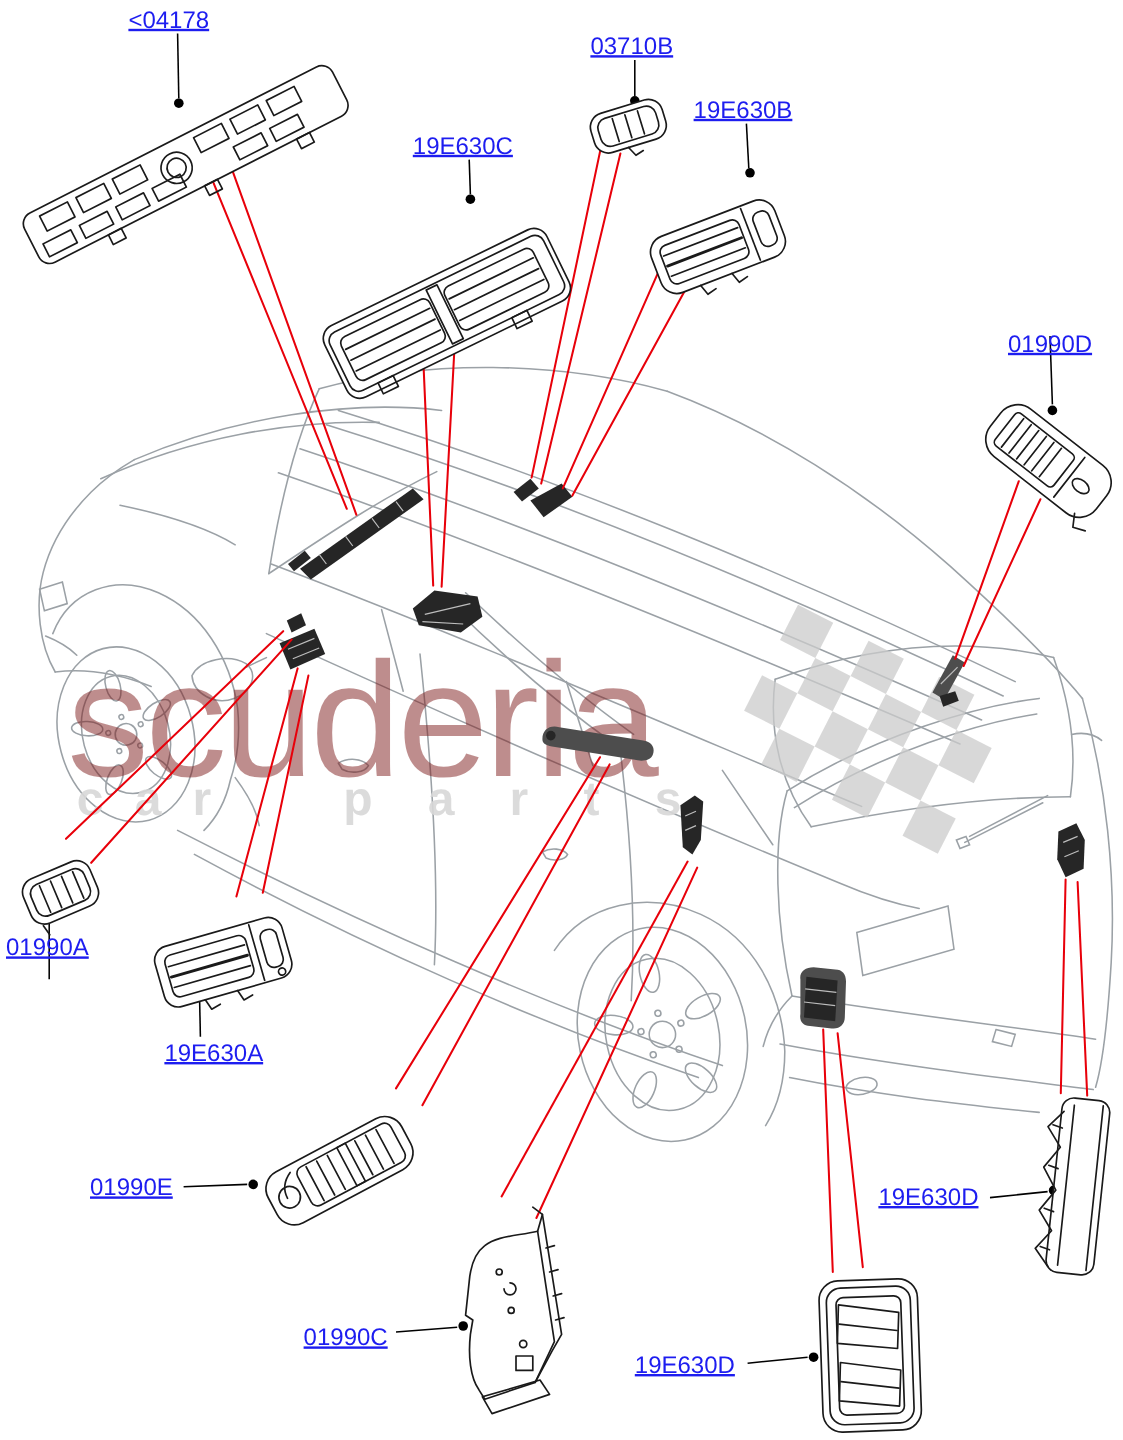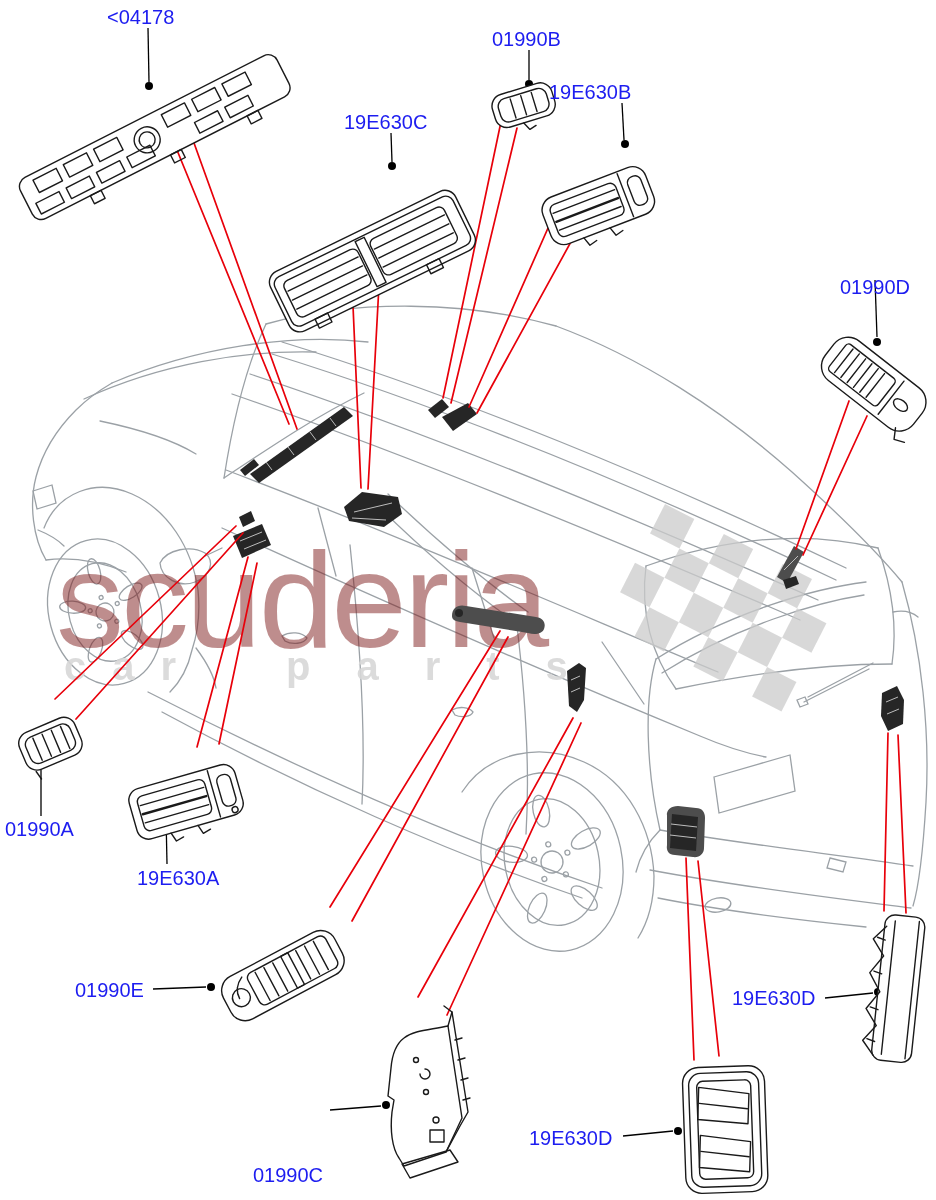--- a/index.html
+++ b/index.html
@@ -3,21 +3,21 @@
 <meta charset="utf-8">
 <style>
   html,body{margin:0;padding:0;background:#fff;}
   #stage{
     position:relative;width:936px;height:1200px;background:#ffffff;
     overflow:hidden;font-family:"Liberation Sans",sans-serif;
   }
   #stage svg{position:absolute;left:0;top:0;}
   .plabel{
     position:absolute;font-size:20px;line-height:22px;color:#1d1df0;
-    white-space:nowrap;font-family:"Liberation Sans",sans-serif;
+    white-space:nowrap;font-family:"Liberation Sans",sans-serif;text-decoration:underline;
   }
   .wm-brand{
     position:absolute;left:56px;top:532px;font-size:136px;font-weight:normal;
     letter-spacing:-3px;color:#7f1d1d;opacity:.5;line-height:1;
     font-family:"Liberation Sans",sans-serif;user-select:none;
   }
   .wm-word{
     position:absolute;top:646px;font-size:40px;font-weight:bold;
     color:#d8d8d8;opacity:.9;line-height:1;user-select:none;
   }
@@ -363,24 +363,24 @@
       <g class="partline">
         <path d="M10,6 L10,140"></path>
         <path d="M34,4 L34,142"></path>
         <path d="M2,12 L-10,26 L2,42 L-10,60 L2,78 L-10,96 L2,112 L-10,128 L2,142"></path>
         <path d="M-6,24 l8,2 M-6,58 l8,2 M-6,94 l8,2 M-6,126 l8,2"></path>
       </g>
     </g>
   </svg>
 
   <div class="plabel" style="left:107px;top:6px">&lt;04178</div>
-  <div class="plabel" style="left:492px;top:28px">01990B</div>
+  <div class="plabel" style="left:492px;top:28px">03710B</div>
   <div class="plabel" style="left:344px;top:111px">19E630C</div>
-  <div class="plabel" style="left:549px;top:81px">19E630B</div>
+  <div class="plabel" style="left:578px;top:81px">19E630B</div>
   <div class="plabel" style="left:840px;top:276px">01990D</div>
-  <div class="plabel" style="left:5px;top:818px">01990A</div>
+  <div class="plabel" style="left:5px;top:779px">01990A</div>
   <div class="plabel" style="left:137px;top:867px">19E630A</div>
   <div class="plabel" style="left:75px;top:979px">01990E</div>
-  <div class="plabel" style="left:253px;top:1164px">01990C</div>
+  <div class="plabel" style="left:253px;top:1104px">01990C</div>
   <div class="plabel" style="left:529px;top:1127px">19E630D</div>
   <div class="plabel" style="left:732px;top:987px">19E630D</div>
 
 </div>
 
 </body></html>

